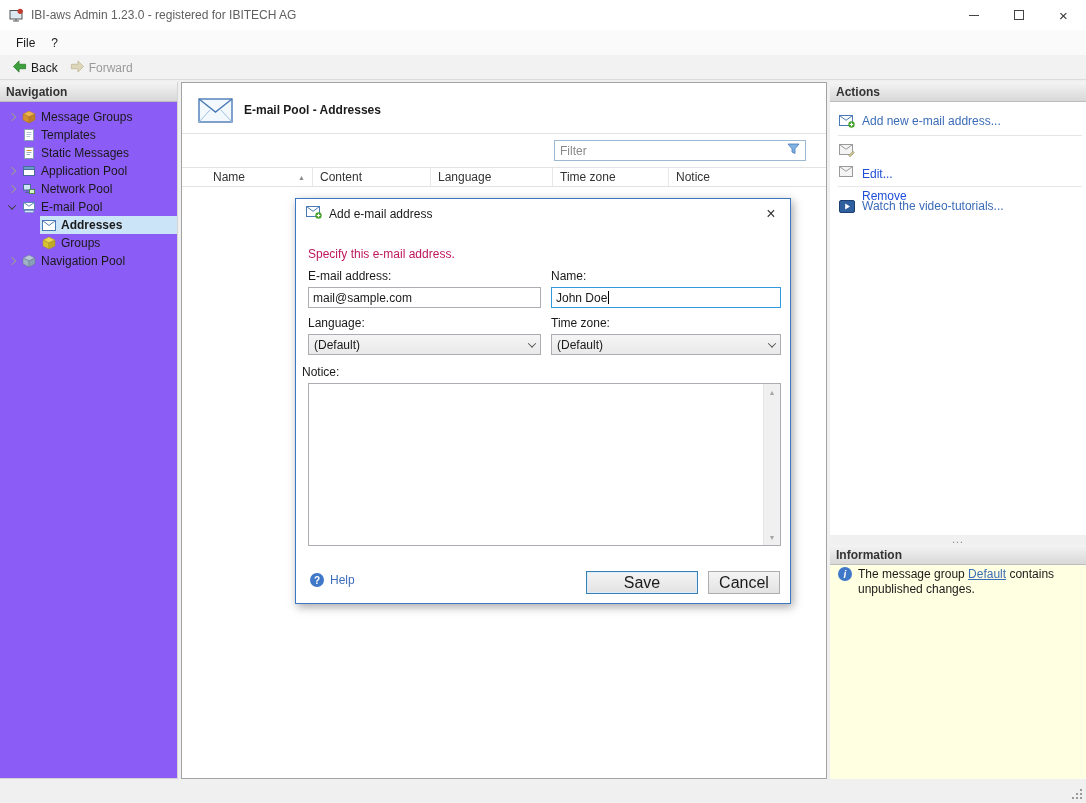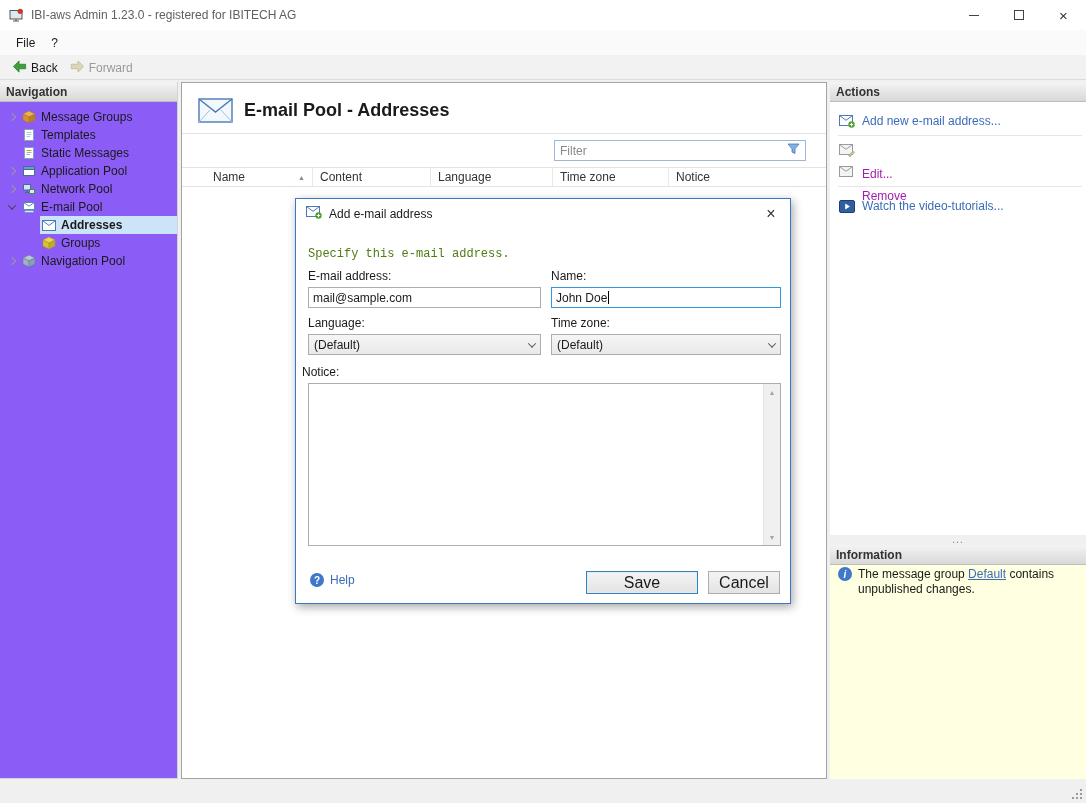--- a/index.html
+++ b/index.html
@@ -40,39 +40,39 @@
   .chev-d { width:6px; height:6px; border-right:1px solid #404040; border-bottom:1px solid #404040; transform:rotate(45deg) translate(-1px,-1px); }
   .tree-body { flex:1; height:18px; display:flex; align-items:center; gap:5px; padding-left:2px; }
   .tree-body.selected { background:#cce4f7; }
   .tree-body.selected .tree-label { font-weight:bold; }
   .ticon { width:14px; height:14px; flex:none; display:flex; align-items:center; justify-content:center; }
 
   
   .main-panel { flex:1; margin:0 3px; background:#fff; border:1px solid #a3a3a3; display:flex; flex-direction:column; min-width:0; }
   .page-header { padding:13px 0 9px 16px; display:flex; align-items:center; gap:10px; border-bottom:1px solid #e3e3e3; }
   .page-icon { width:36px; height:28px; flex:none; }
-  .page-title { font-size:18px; font-weight:600; color:#1a1a1a; }
+  .page-title { font-size:12px; font-weight:600; color:#1a1a1a; }
   .filter-row { height:33px; display:flex; align-items:center; justify-content:flex-end; padding-right:20px; }
   .filterbox { width:252px; height:21px; border:1px solid #9cb8d2; background:#fff; display:flex; align-items:center; padding:0 5px; }
   .filter-text { color:#8a8a8a; flex:1; }
   .thead { height:20px; display:flex; border-top:1px solid #e3e3e3; border-bottom:1px solid #e3e3e3; flex:none; color:#333; }
   .th { display:flex; align-items:center; padding:0 7px; border-right:1px solid #e8e8e8; }
   .th.c-name { width:131px; padding-left:31px; justify-content:space-between; }
   .th.c-content { width:118px; } .th.c-language { width:122px; } .th.c-timezone { width:116px; }
   .th.c-notice { flex:1; border-right:none; }
   .sort { font-size:7px; color:#8a8a8a; margin-left:4px; }
   .tbody { flex:1; background:#fff; }
 
   
   .right-panel { width:256px; flex:none; display:flex; flex-direction:column; background:#f0f0f0; }
   .actions-list { flex:1; background:#fff; padding-top:8px; }
   .action-item { height:22px; display:flex; align-items:center; gap:7px; padding-left:9px; }
   .action-item .albl { white-space:nowrap; }
   .action-item.link .albl { color:#3b6cb8; }
-  .action-item.disabled .albl { color:#a21caf;margin-top:48px; }
+  .action-item.disabled .albl { color:#1d4ed8;margin-top:48px; }
   .action-item.spaced { margin-top:8px; }
   .aicon { width:16px; height:13px; flex:none; display:flex; align-items:center; }
   .sep { height:1px; background:#e6e6e6; margin:3px 4px 3px 8px; }
   .splitter { height:10px; display:flex; align-items:center; justify-content:center; color:#808080; font-size:10px; line-height:4px; letter-spacing:1px; }
   .info-body { height:214px; background:#ffffe1; padding:2px 8px; display:flex; gap:6px; align-items:flex-start; }
   .info-icon { width:14px; height:14px; border-radius:50%; background:#3f77c9; color:#fff; flex:none;
     display:flex; align-items:center; justify-content:center; font-size:10px; font-weight:bold; font-style:italic; }
   .info-icon::before { content:"i"; }
   .info-text { line-height:15px; color:#1a1a1a; }
   .info-link { color:#3b6cb8; text-decoration:underline; cursor:pointer; }
@@ -81,21 +81,21 @@
   .statusbar { height:18px; background:#f0f0f0; flex:none; position:relative; }
   .grip { position:absolute; right:4px; bottom:4px; width:2px; height:2px; background:#9a9a9a;
     box-shadow:-4px 0 #9a9a9a, -8px 0 #9a9a9a, 0 -4px #9a9a9a, -4px -4px #9a9a9a, 0 -8px #9a9a9a; }
 
   
   .dlg { position:absolute; left:295px; top:198px; width:496px; height:406px; background:#fff;
     border:1px solid #3a78c2; box-shadow:2px 3px 9px rgba(0,0,0,.35); z-index:10; }
   .dlg-title { position:absolute; top:0; left:0; right:0; height:30px; display:flex; align-items:center; padding-left:10px; gap:7px; }
   .dlg-close { position:absolute; top:4px; right:8px; width:22px; height:22px; display:flex; align-items:center; justify-content:center;
     font-size:16px; color:#333; }
-  .dlg-desc { position:absolute; top:48px; left:12px; color:#4d7c0f;font-family:Liberation Mono, monospace; }
+  .dlg-desc { position:absolute; top:48px; left:12px; color:#be185d; }
   .fld-label { position:absolute; color:#1a1a1a; }
   .textbox { position:absolute; height:21px; border:1px solid #abadb3; background:#fff; display:flex; align-items:center; padding:0 4px; }
   .textbox.focusbox { border:1px solid #3399dd; }
   .caret { width:1px; height:13px; background:#000; margin-left:1px; }
   .combo { position:absolute; height:21px; border:1px solid #abadb3; background:linear-gradient(#f5f5f5,#e9e9e9);
     display:flex; align-items:center; padding:0 5px; }
   .combo .chev { width:6px; height:6px; border-right:1px solid #555; border-bottom:1px solid #555;
     transform:rotate(45deg) translate(-1px,-1px); margin-left:auto; }
   .noticebox { position:absolute; left:12px; top:184px; width:473px; height:163px; border:1px solid #abadb3; background:#fff; display:flex; }
   .n-area { flex:1; }

